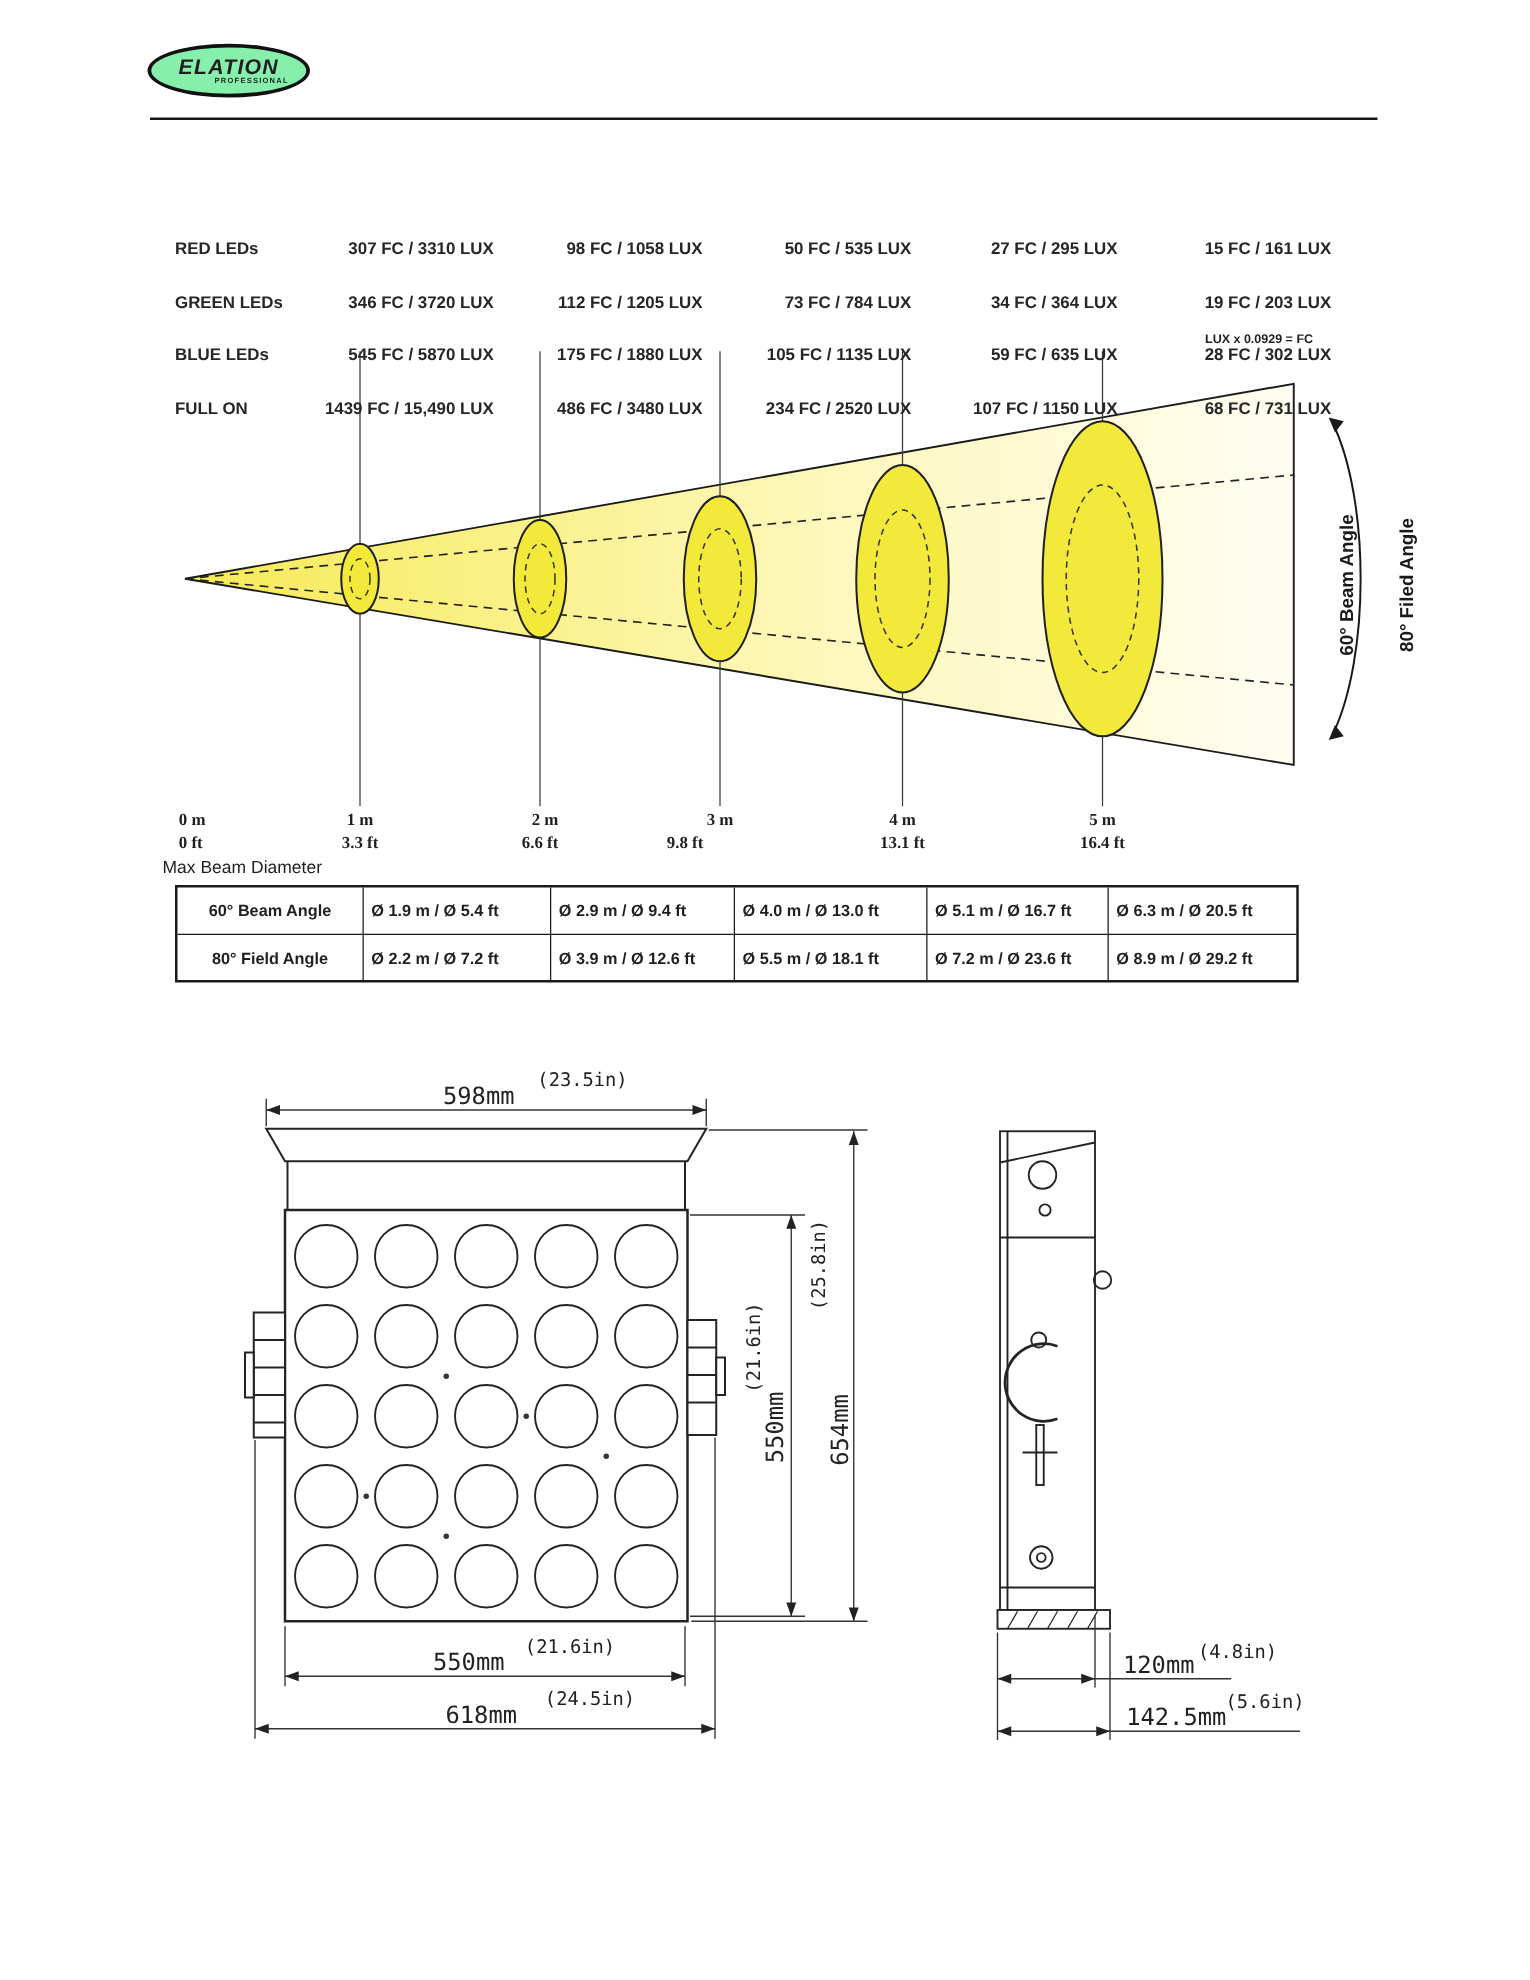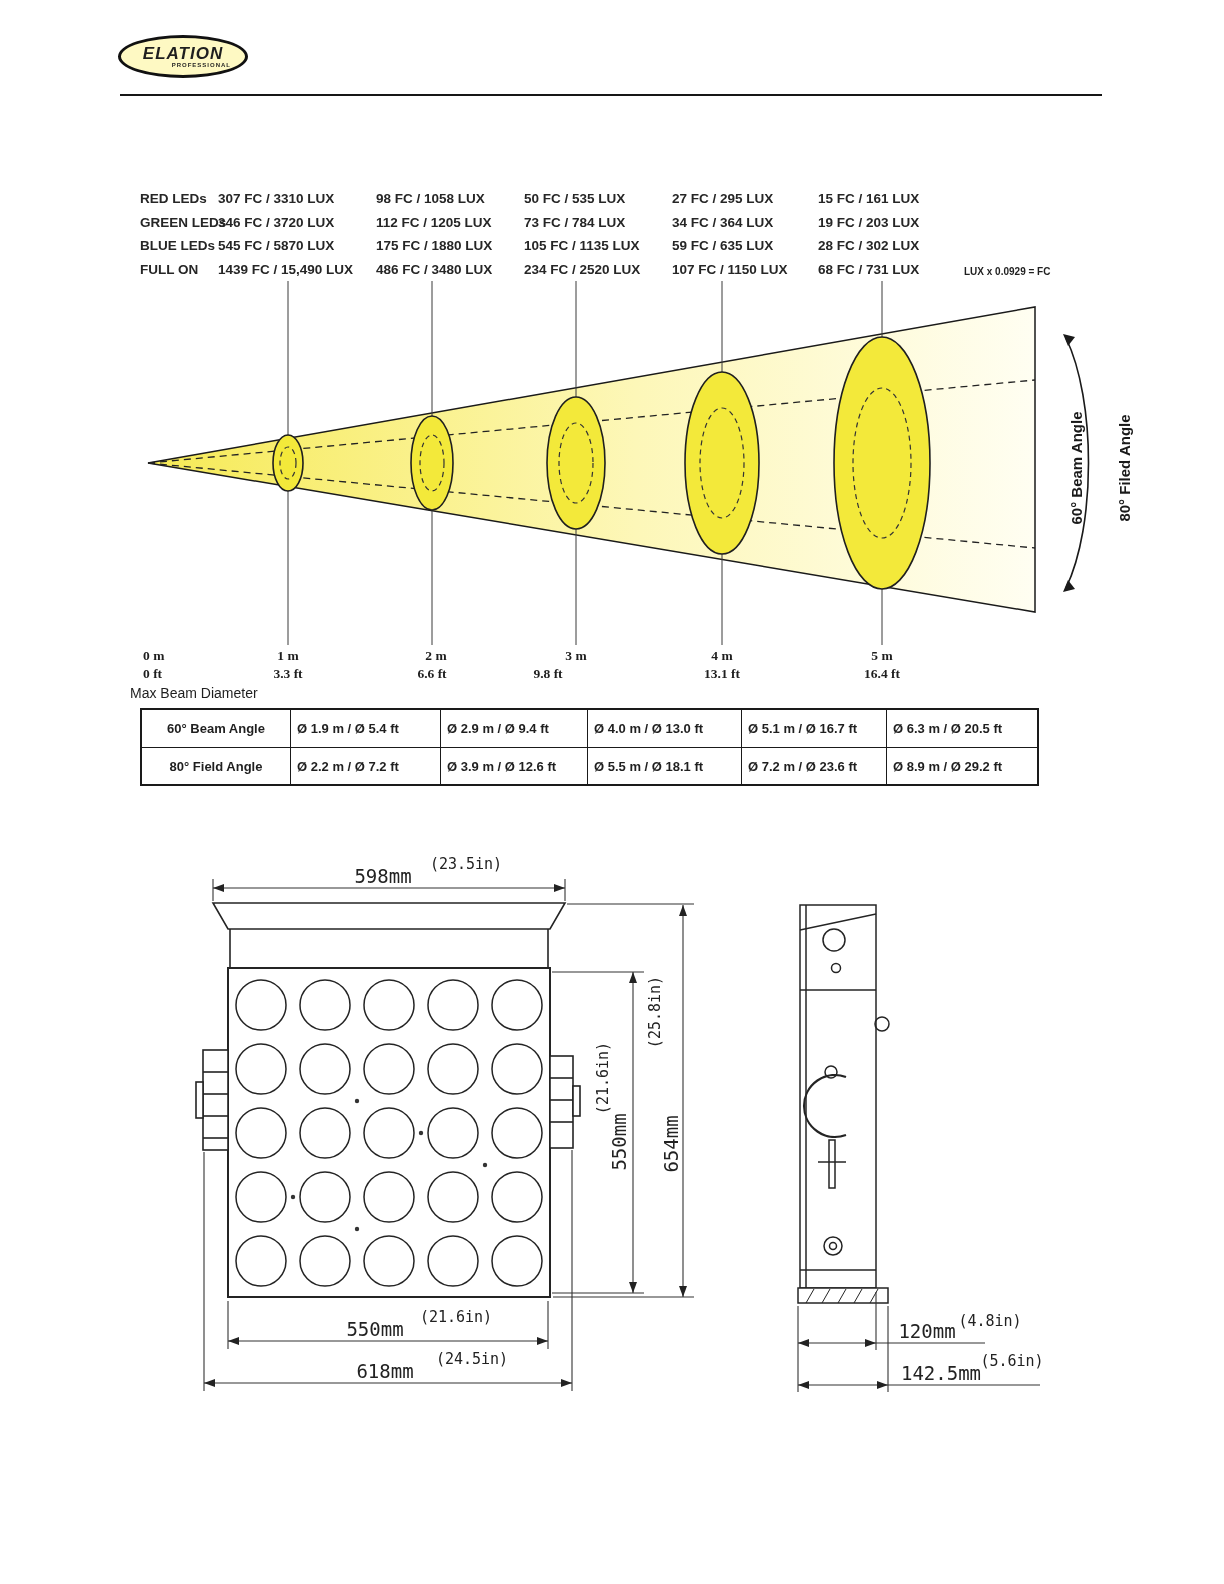--- a/index.html
+++ b/index.html
@@ -6,30 +6,30 @@
   html,body { background:#fff; }
   body {
     width:1224px; height:1584px; position:relative; overflow:hidden;
     font-family:"Liberation Sans", sans-serif; color:#1f1f1f;
   }
   .abs { position:absolute; }
 
   
   .logo { left:118px; top:35px; width:130px; height:43px; border:3px solid #111;
           border-radius:50%; display:flex; flex-direction:column; align-items:center;
-          justify-content:center; background:#fef9c3; }
+          justify-content:center; background:#86efac; }
   .logo-brand { font-weight:bold; font-style:italic; font-size:17px; letter-spacing:1px; line-height:1; }
   .logo-sub { font-size:6px; font-weight:bold; letter-spacing:1px; align-self:flex-end; margin-right:14px; }
   .rule { left:120px; top:94px; width:982px; height:2px; background:#161616; }
 
   
   .photo { left:140px; top:187px; display:grid;
            grid-template-columns:78px 158px 148px 148px 146px 152px;
-           font-size:13.5px; font-weight:bold; color:#262626; }
-  .photo span { line-height:23.5px; text-align:left; white-space:nowrap; }
+           font-size:13.5px; font-weight:bold; color:#262626;gap:19px; }
+  .photo span { line-height:23.5px; text-align:right; white-space:nowrap; }
   .photo .lab { text-align:left; }
   .conv { left:953px; top:266px; font-size:10px; font-weight:bold; white-space:nowrap;margin-left:11px; }
 
   
   .dist { position:absolute; font-weight:bold; font-size:13.5px; width:100px;
           margin-left:-50px; text-align:center; white-space:nowrap;font-family:Liberation Serif, serif; }
   .dist0 { width:auto; margin-left:0; text-align:left; }
 
   .mbd-title { left:130px; top:685px; font-weight:normal; font-size:14px; }
 

